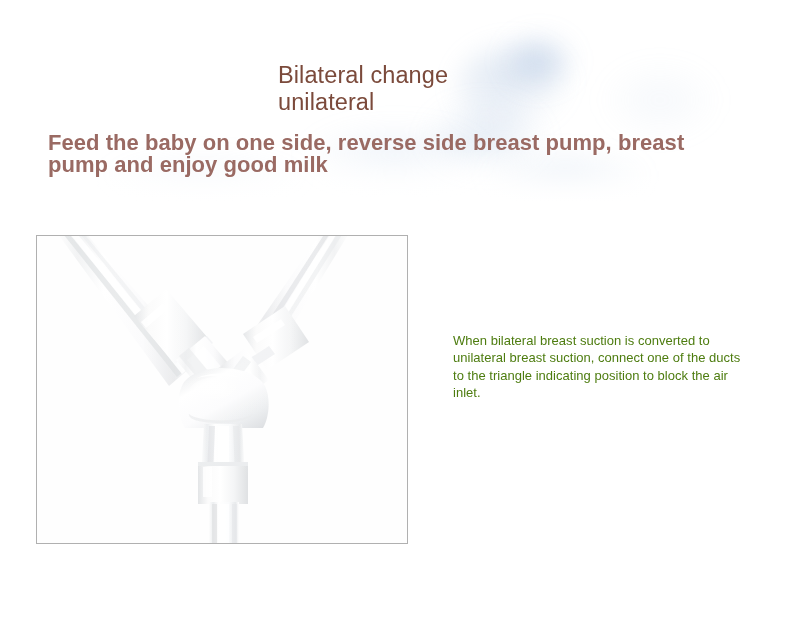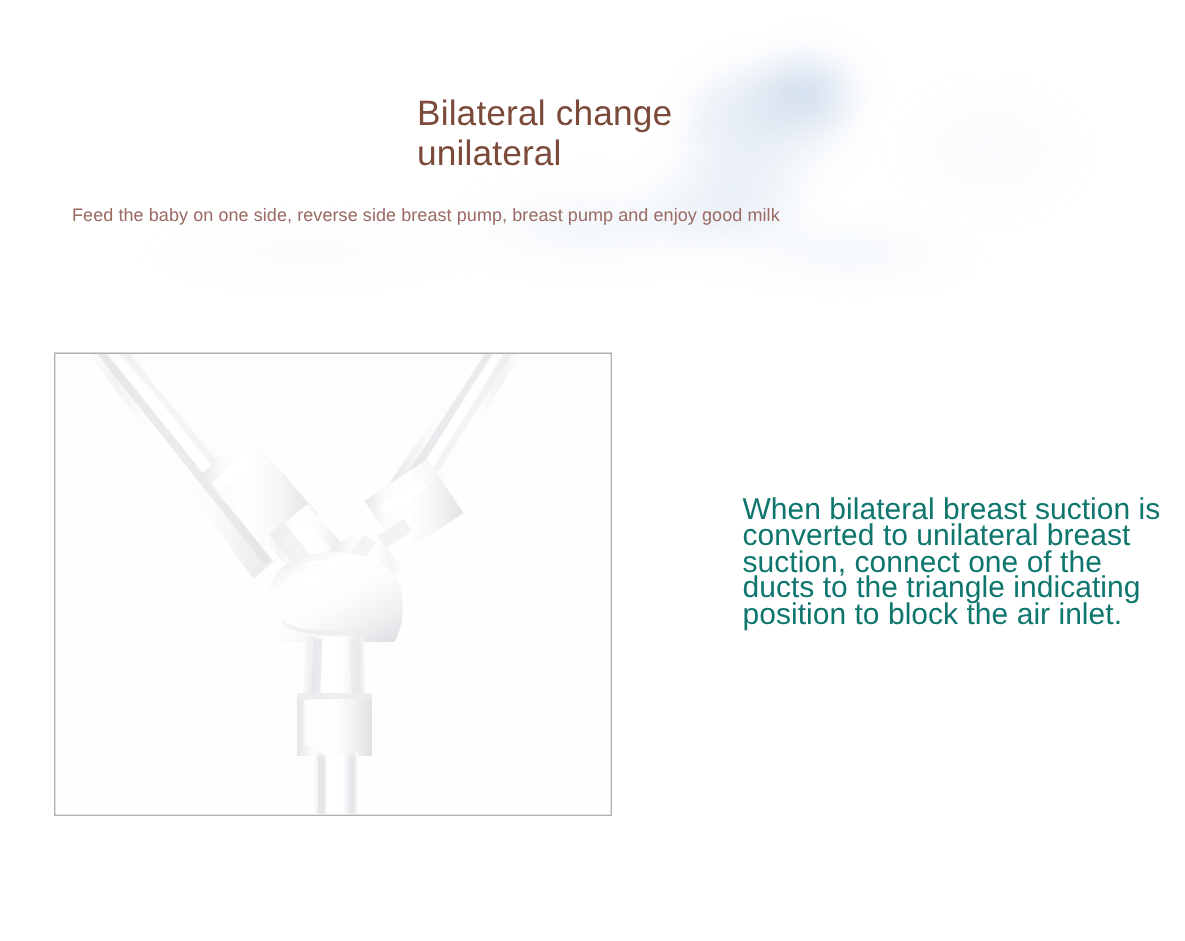--- a/index.html
+++ b/index.html
@@ -71,23 +71,23 @@
     font-weight: 400;
     color: #7b4a3b;
     letter-spacing: 0.1px;
     white-space: pre-line;
   }
   .subtitle {
     position: absolute;
     left: 48px;
     top: 132px;
     width: 686px;
-    font-size: 12px;
+    font-size: 22px;
     line-height: 22px;
-    font-weight: 400;
+    font-weight: 700;
     color: #9a6a63;
     letter-spacing: 0.05px;
   }
 
   
   .photo-frame {
     position: absolute;
     left: 36px;
     top: 235px;
     width: 372px;
@@ -106,25 +106,24 @@
     overflow: hidden;
   }
   .photo-inner svg { display: block; }
 
   
   .caption {
     position: absolute;
     left: 453px;
     top: 332px;
     width: 290px;
-    font-size: 20px;
+    font-size: 13px;
     line-height: 17.4px;
-    color: #0f766e;
+    color: #4d7c0f;
     letter-spacing: 0.02px;
-    margin-left: 42px;
   }
 </style>
 </head>
 <body>
 
 <div id="page">
 
   <div class="wash-layer">
     <div class="blob blob-a"></div>
     <div class="blob blob-b"></div>

